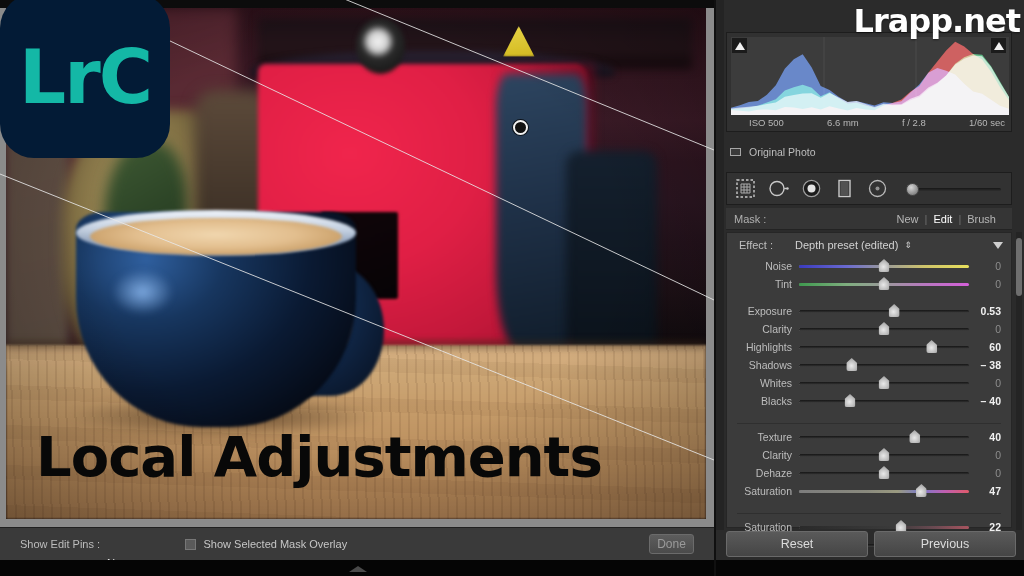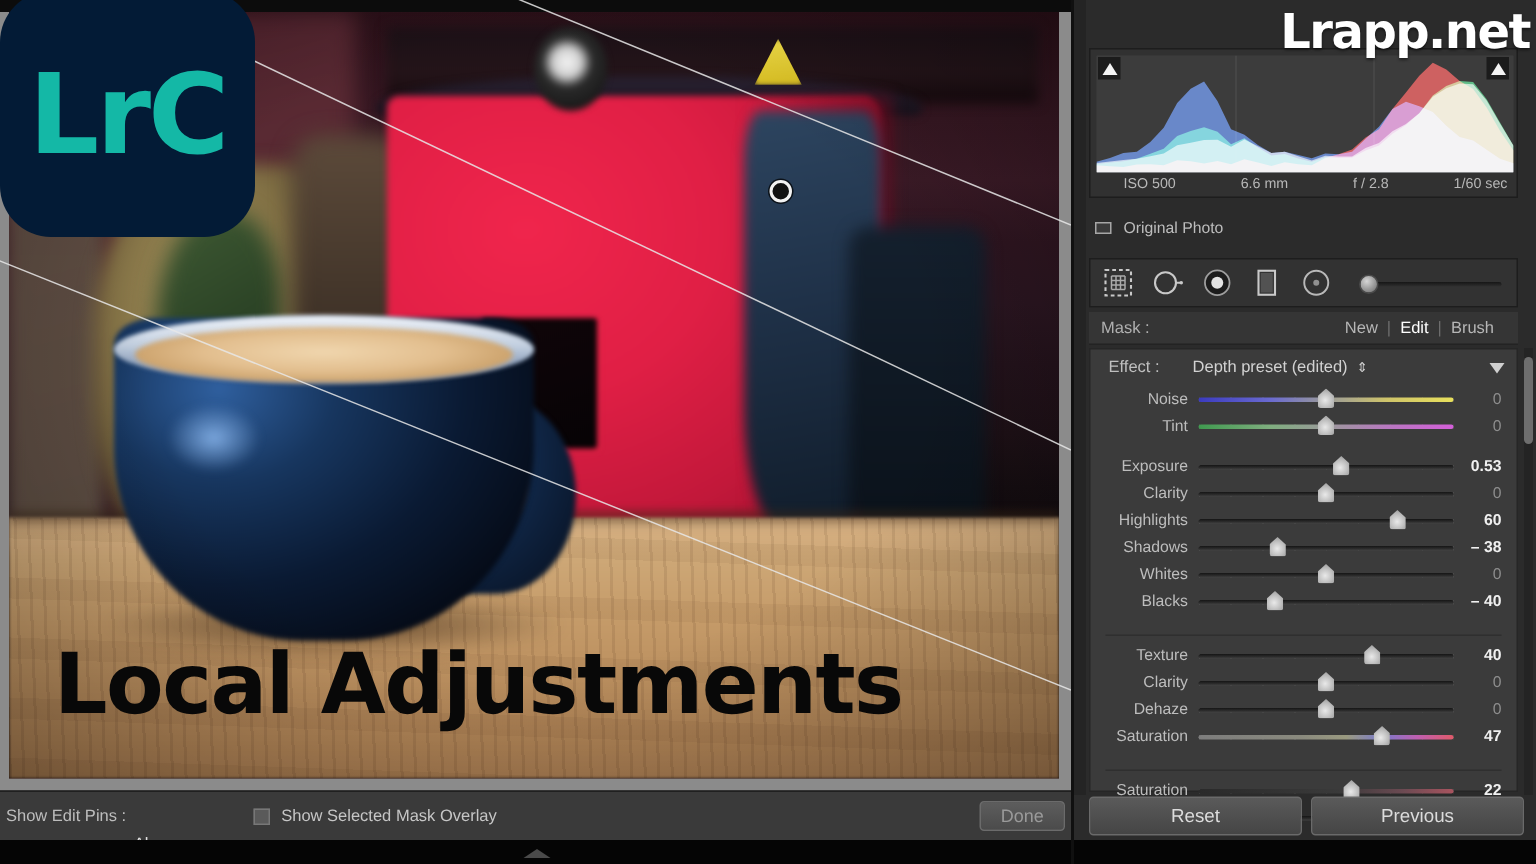--- a/index.html
+++ b/index.html
@@ -263,40 +263,40 @@
     text-shadow: 0 1px 2px rgba(0,0,0,.5);
   }
 
   
   #toolbar {
     position: absolute; left: 0; top: 527px;
     width: 714px; height: 33px;
     background: #3a3a3a;
     border-top: 1px solid #202020;
     display: flex; align-items: center;
-    padding: 0 4px;
+    padding: 0 20px;
     font-size: 11px; color: #c6c6c6;
   }
   #toolbar .tb-label { color: #bdbdbd; }
   #toolbar .tb-combo {
     margin-left: 5px; color: #e2e2e2; display: inline-flex; align-items: flex-end; gap: 16px; margin-top: 38px;
   }
   .stepper-glyph {
     display: inline-block; font-size: 9px; line-height: 9px; color: #c9c9c9;
   }
   #mask-overlay-check {
     width: 11px; height: 11px;
     background: #5a5a5a;
     border: 1px solid #777;
     margin-left: 22px; margin-right: 7px;
     display: inline-block;
   }
   #done-button {
     margin-left: auto;
-    width: 57px; height: 20px;
+    width: 45px; height: 20px;
     background: linear-gradient(180deg, #5d5d5d 0%, #4b4b4b 100%);
     border: 1px solid #6b6b6b;
     border-radius: 3px;
     color: #9a9a9a;
     font-size: 12px;
     display: flex; align-items: center; justify-content: center;
   }
   #bottom-strip {
     position: absolute; left: 0; top: 560px; width: 714px; height: 16px;
     background: #050505;

